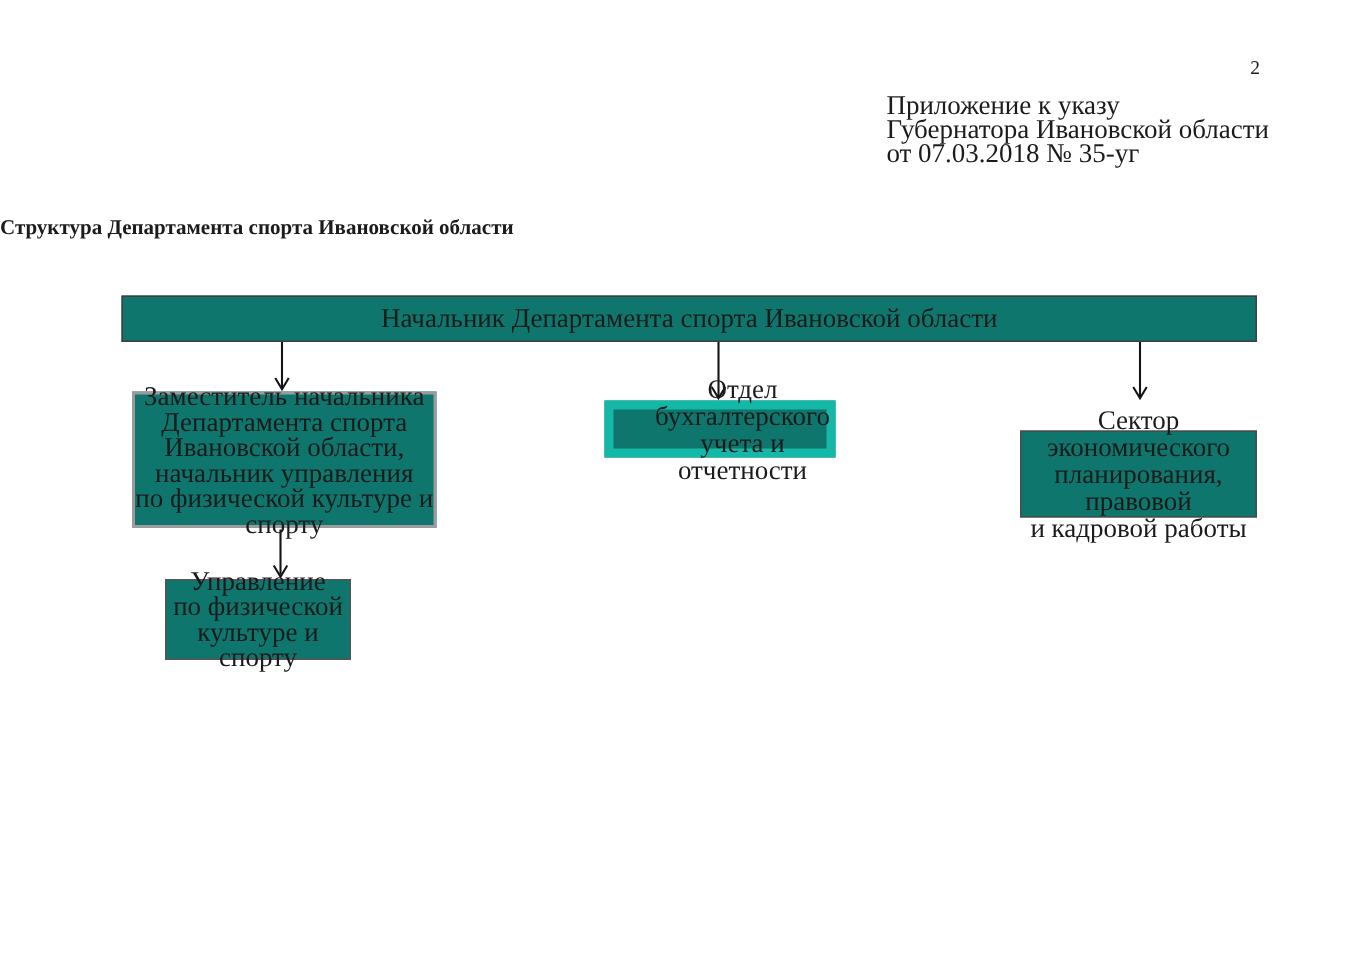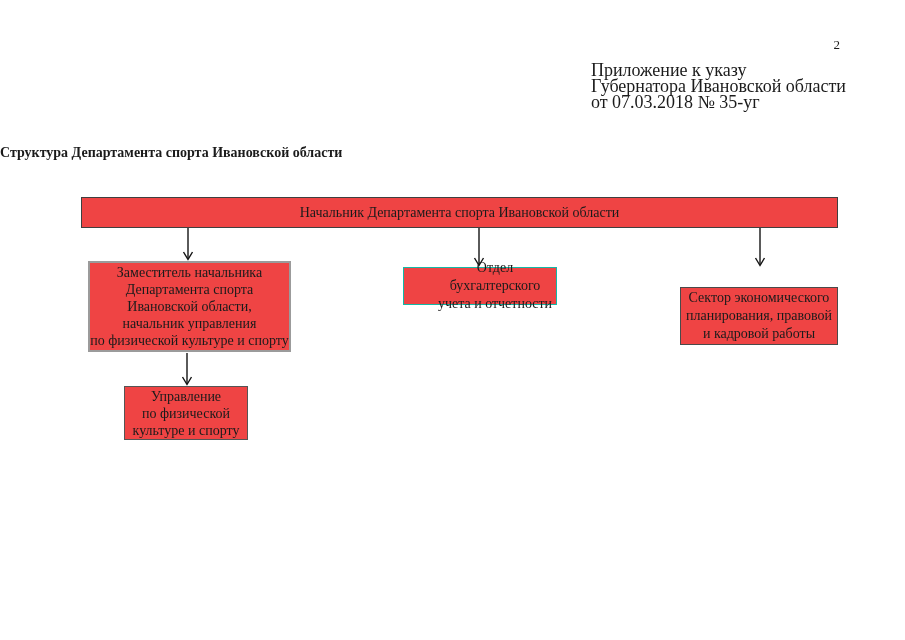--- a/index.html
+++ b/index.html
@@ -50,47 +50,47 @@
     stroke-width: 1.4;
     fill: none;
   }
   .box {
     position: absolute;
     display: flex;
     align-items: center;
     justify-content: center;
     text-align: center;
     white-space: pre-line;
-    background: #ef4444;
-    font-size: 14px;
+    background: #0f766e;
+    font-size: 18px;
     line-height: 18px;
     color: #1b1b1b;
   }
   .box-head {
     left: 81px; top: 197px; width: 757px; height: 31px;
     border: 1px solid #3f3f3f;
     line-height: 15px;
   }
   .box-deputy {
     left: 88px; top: 261px; width: 203px; height: 91px;
     border: 2px solid #9b9b9b;
     line-height: 17px;
   }
   .box-accounting {
     left: 403px; top: 267px; width: 154px; height: 38px;
-    border: 1px solid #14b8a6;
+    border: 6px solid #14b8a6;
     padding-left: 30px;
   }
   .box-economic {
     left: 680px; top: 267px; width: 158px; height: 58px;
     border: 1px solid #4a4a4a;
     margin-top: 20px;
   }
   .box-fcs {
-    left: 124px; top: 386px; width: 124px; height: 54px;
+    left: 110px; top: 386px; width: 124px; height: 54px;
     border: 1px solid #555555;
     line-height: 17px;
   }
 </style>
 </head>
 <body>
 
 <div class="page">
 
   <div class="page-number">2</div>

